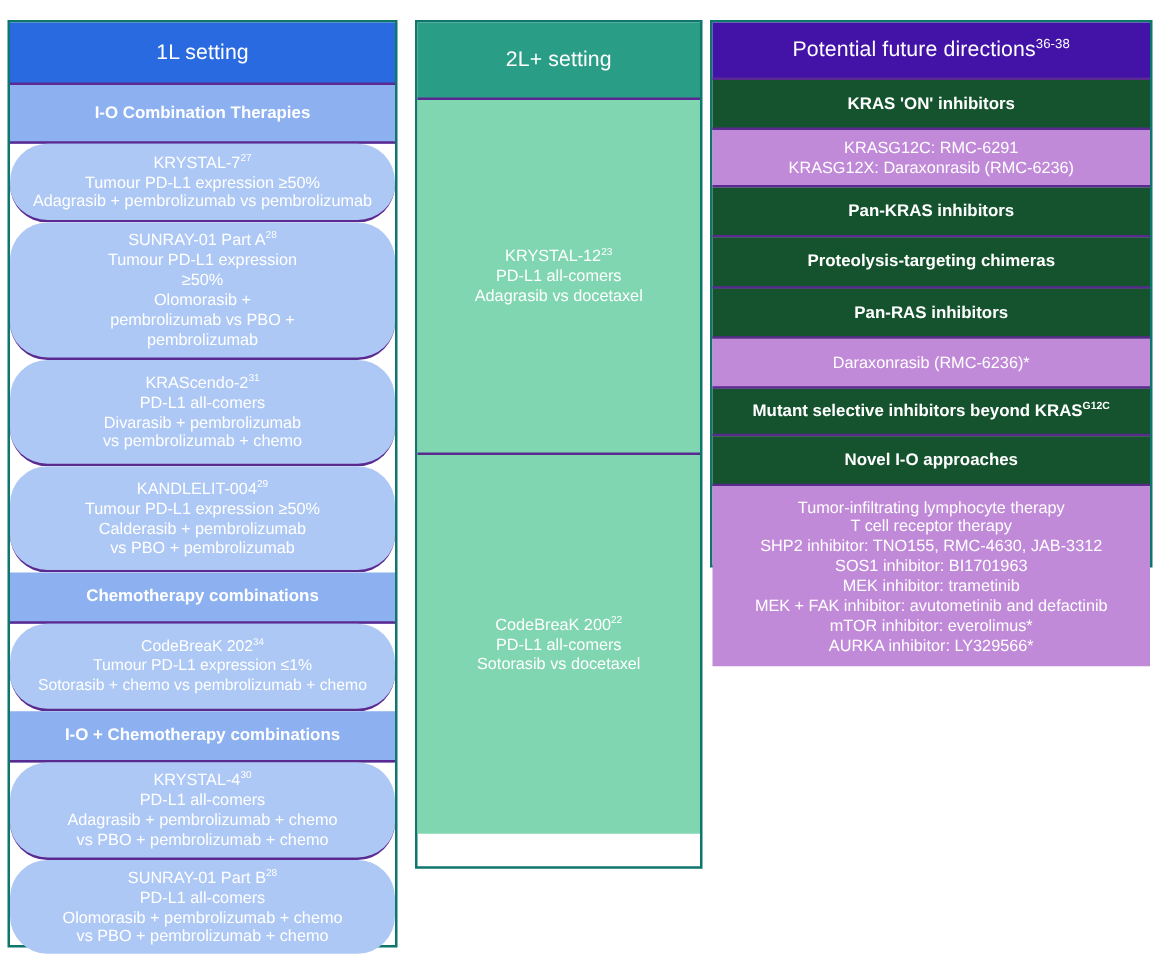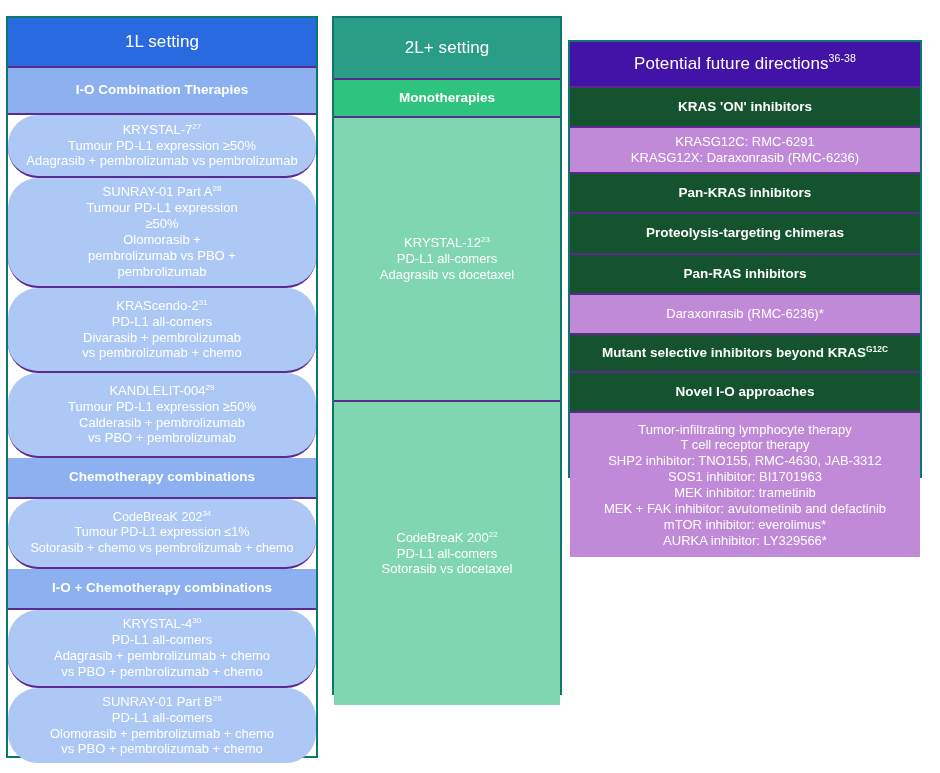--- a/index.html
+++ b/index.html
@@ -70,21 +70,21 @@
   .c1-sub    { background: #8cb0f0; }
   .c1-body   { background: #aec8f5; border-radius: 30px; }
 
   
   #col-2l { left: 332px; top: 16px; width: 230px; height: 679px; }
   .c2-header { background: #2a9d87; }
   .c2-sub    { background: #2ec47f; }
   .c2-body   { background: #7fd6b0; }
 
   
-  #col-fd { left: 568px; top: 16px; width: 354px; height: 438px; margin-top: 24px; }
+  #col-fd { left: 568px; top: 16px; width: 354px; height: 438px; }
   .c3-header { background: #4313a8; }
   .c3-sub    { background: #14532d; }
   .c3-body   { background: #c18ad8; }
   .c3-body-lg{ background: #c18ad8; }
 
   .ws { white-space: pre-line; }
 </style>
 </head>
 <body>
 
@@ -134,23 +134,20 @@
     <div class="cell t-body c1-body ws" style="height:75px">
       <span>SUNRAY-01 Part B<sup>28</sup><br>PD-L1 all-comers<br>Olomorasib + pembrolizumab + chemo<br>vs PBO + pembrolizumab + chemo</span>
     </div>
   </div>
 
   <div class="column" id="col-2l">
     <div class="cell t-header c2-header" style="height:62px">
       <span>2L+ setting</span>
     </div>
 
-    <div class="cell t-sub c2-sub" style="height:38px">
-      <span>Monotherapies</span>
-    </div>
 
     <div class="cell t-body c2-body ws" style="height:284px">
       <span>KRYSTAL-12<sup>23</sup><br>PD-L1 all-comers<br>Adagrasib vs docetaxel</span>
     </div>
 
     <div class="cell t-body c2-body ws" style="height:303px">
       <span>CodeBreaK 200<sup>22</sup><br>PD-L1 all-comers<br>Sotorasib vs docetaxel</span>
     </div>
   </div>
 

